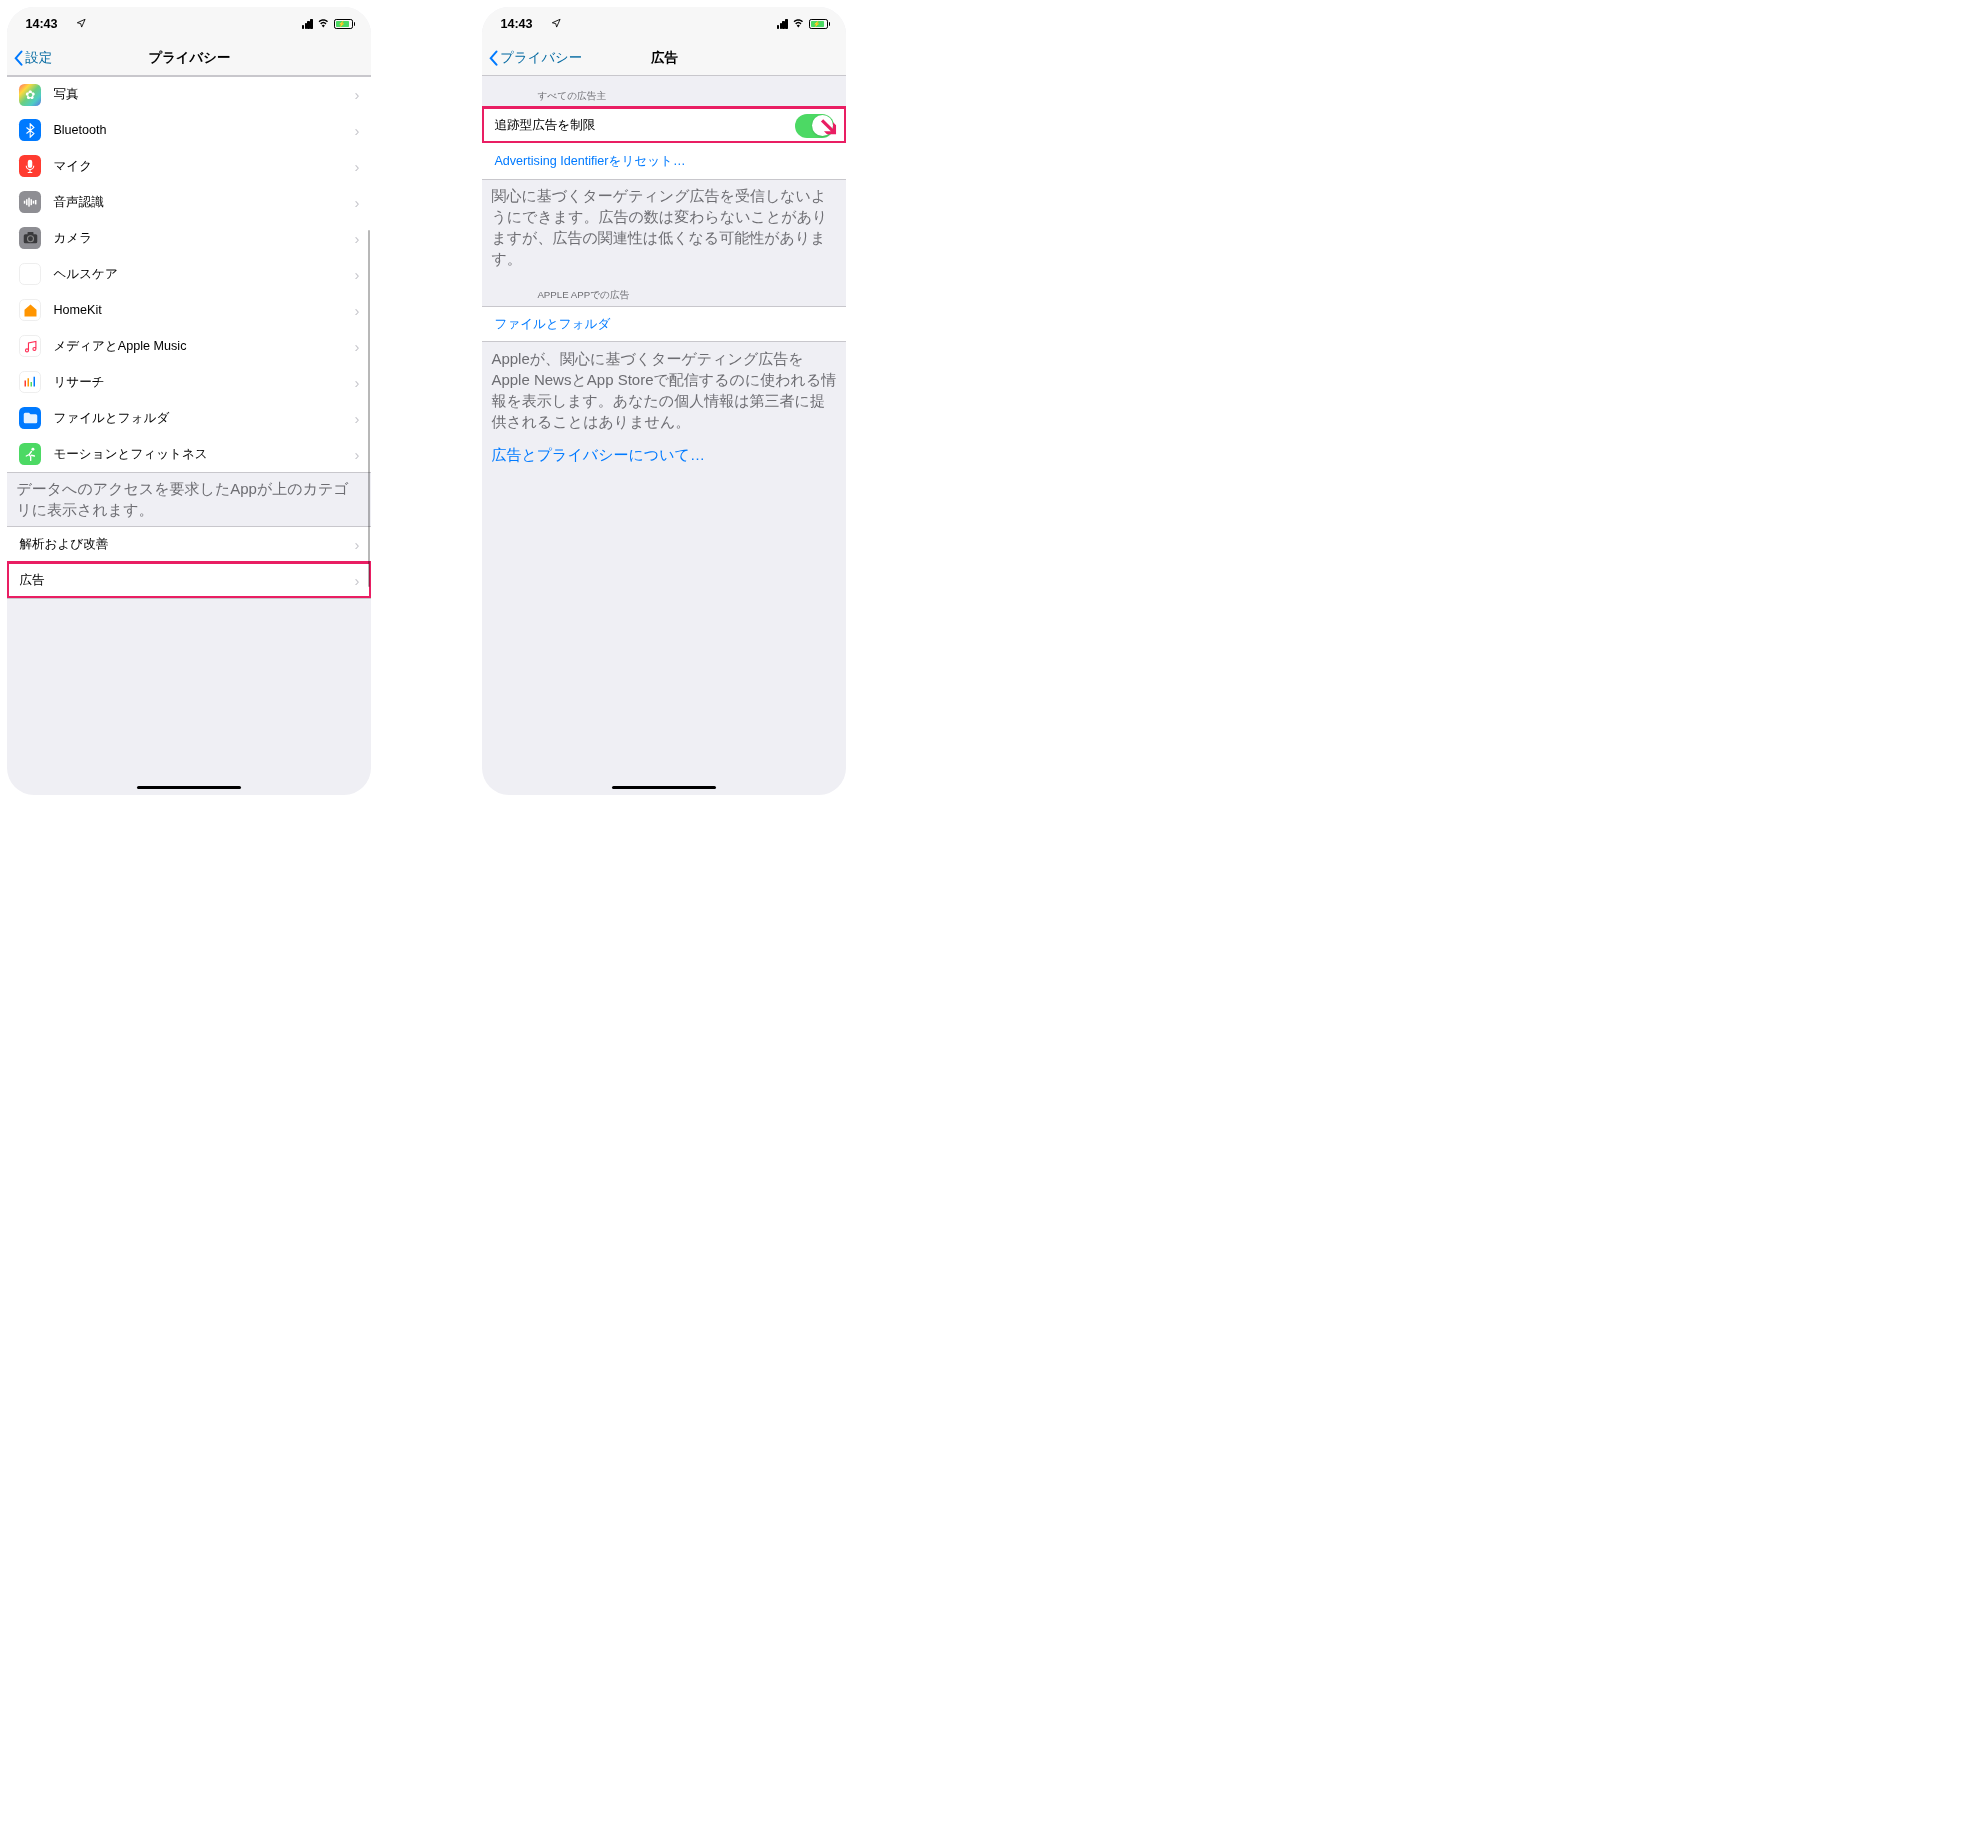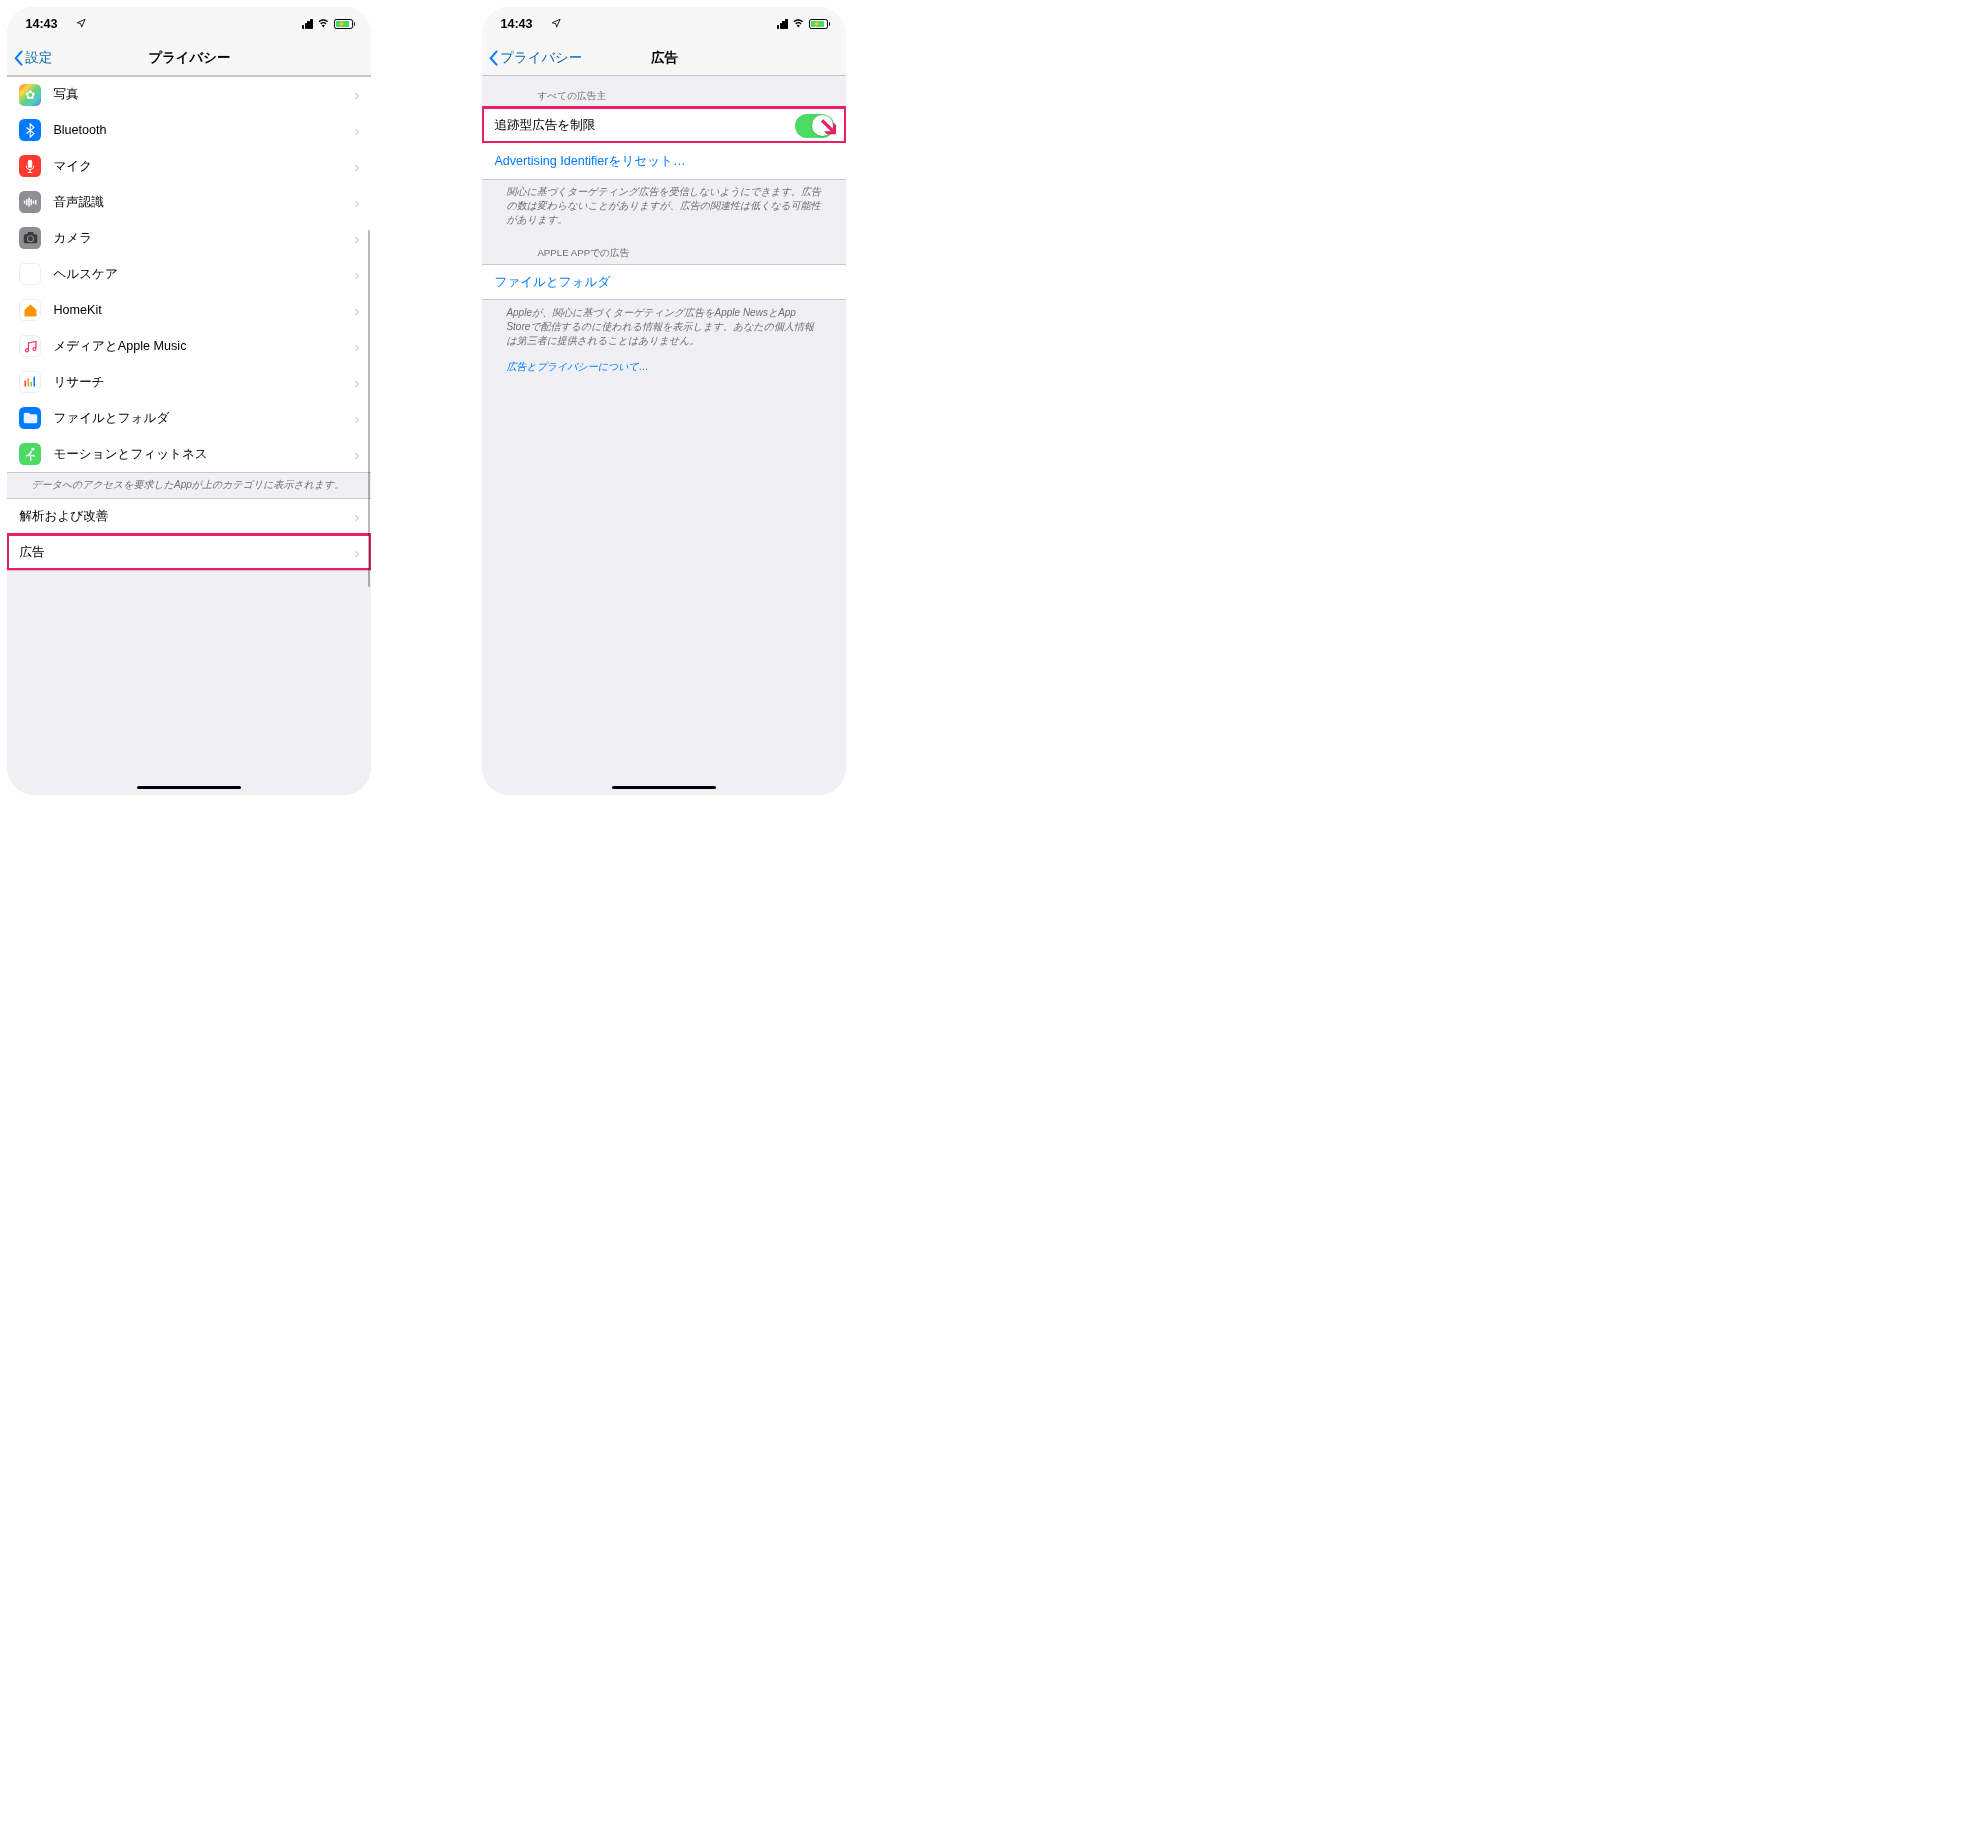--- a/index.html
+++ b/index.html
@@ -77,25 +77,24 @@
     border-radius: 5.2px;
     margin-right: 12px;
     display: flex; align-items: center; justify-content: center;
     font-size: 12px;
     color: #fff;
     flex-shrink: 0;
   }
   .cell .label { flex: 1; }
   .chevron { color: #c7c7cc; font-size: 15px; font-weight: 300; }
   .footer-text {
-    padding: 6px 24px;
-    font-size: 10px;
+    padding: 6px 9px;
+    font-size: 15px;
     color: #6d6d72;
     line-height: 1.4;
-    font-style: italic;
   }
   .header-text {
     padding: 13.4px 12px 4.5px;
     font-size: 9.7px;
     color: #6d6d72;
     margin-left: 43px;
   }
   .link-cell { color: #007aff; }
   .highlight { outline: 3.7px solid #e91e63; outline-offset: -2.2px; }
   .toggle {

